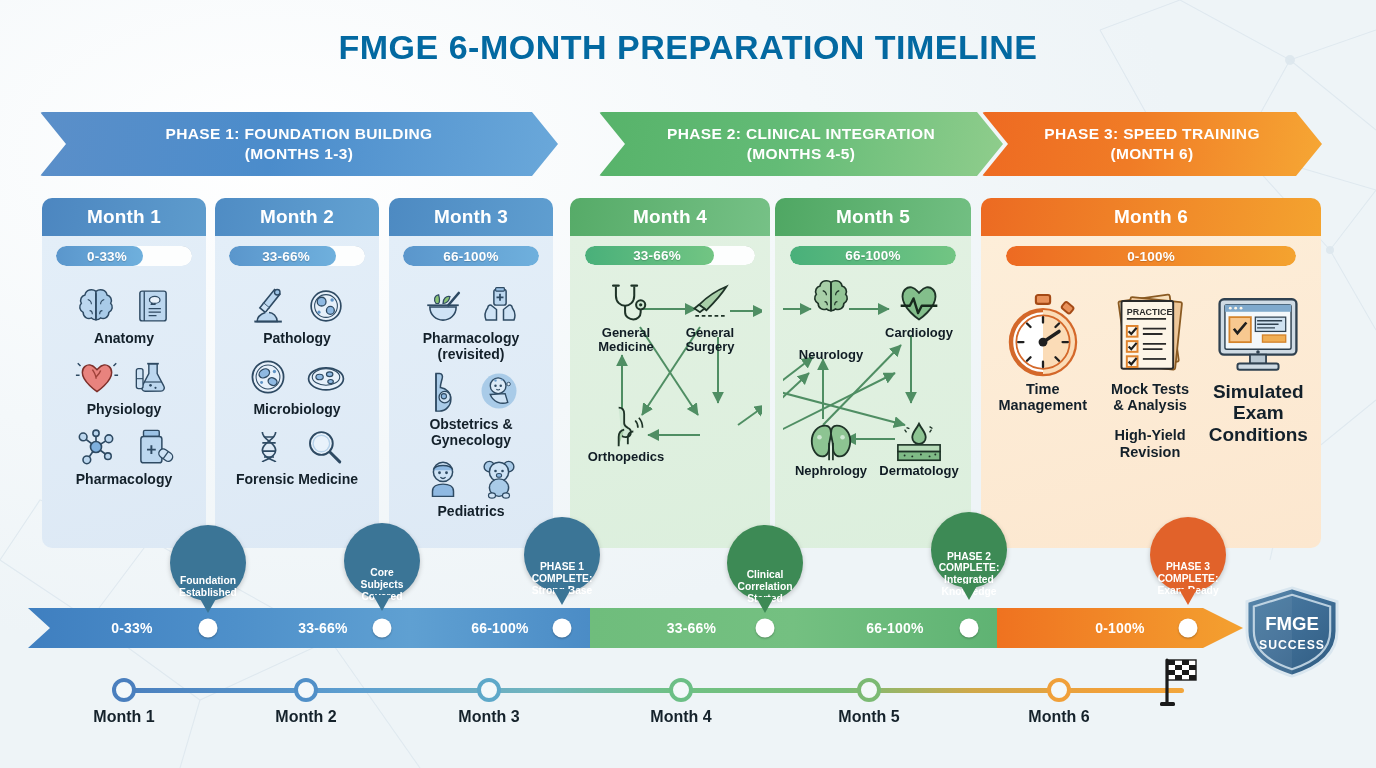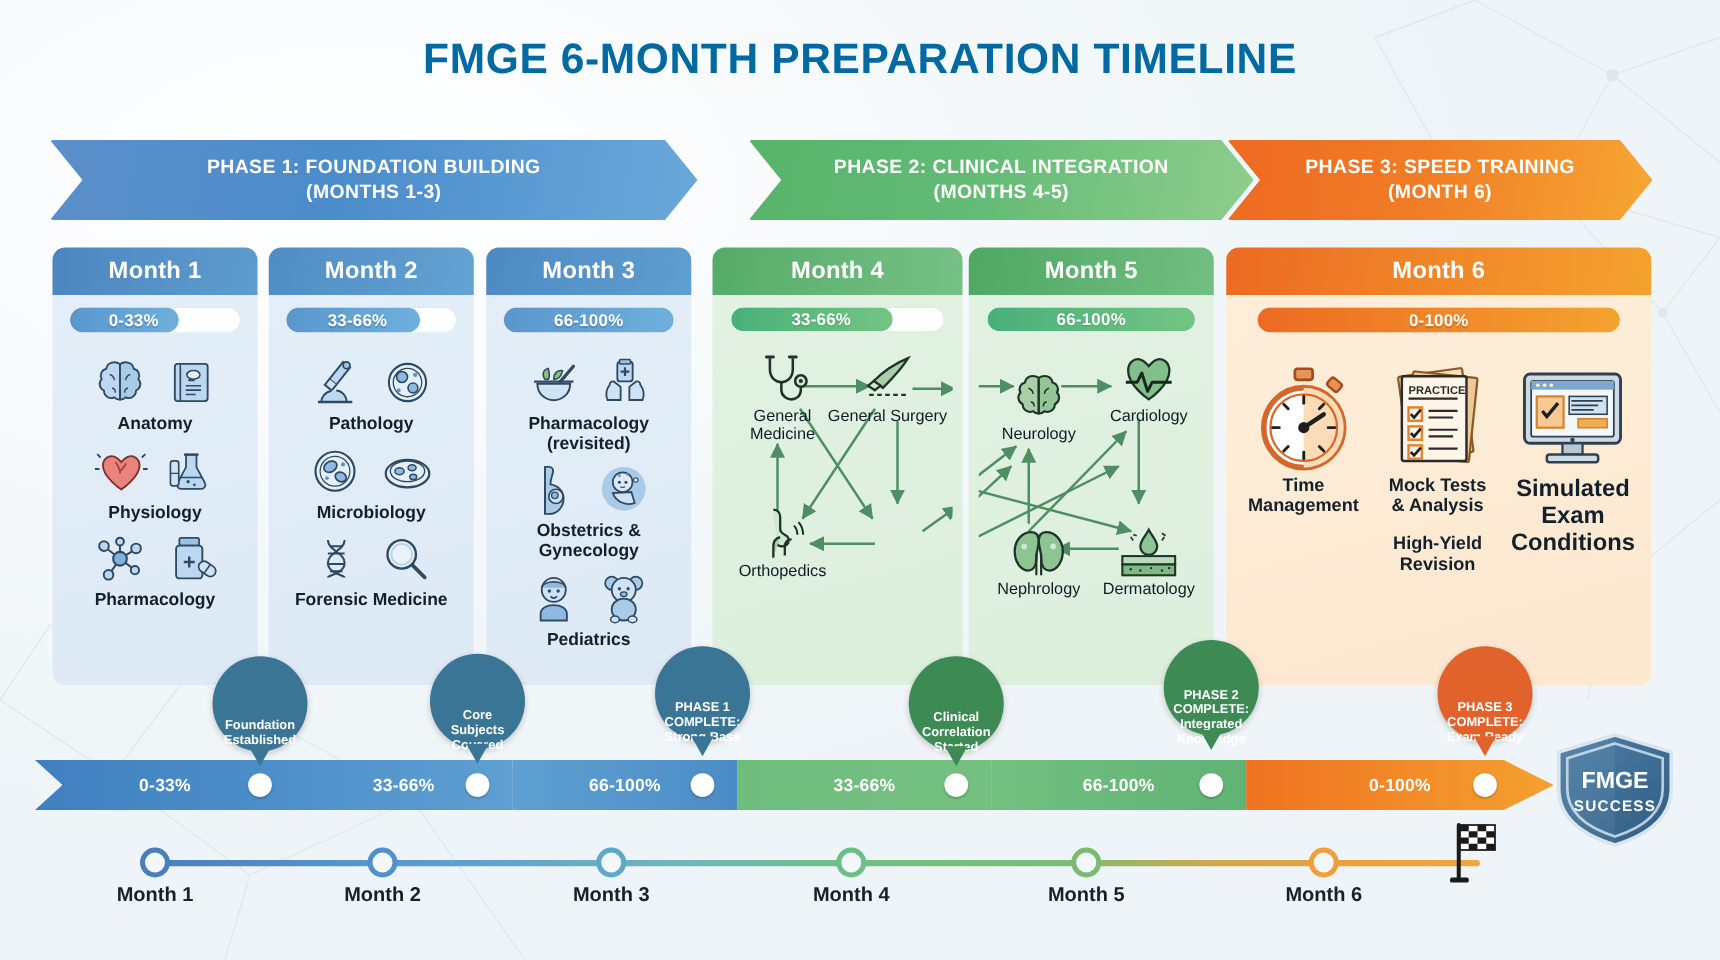--- a/index.html
+++ b/index.html
@@ -88,21 +88,21 @@
   .g4 { background: linear-gradient(100deg,#56ab68,#76c186); }
   .g5 { background: linear-gradient(100deg,#4fa763,#72bf82); }
   .o6 { background: linear-gradient(100deg,#ec6a22,#f4a32f); }
   .bodyblue  { background: linear-gradient(165deg,#e3eef8 0%,#dde9f5 100%); }
   .bodygreen { background: linear-gradient(165deg,#e2f1e2 0%,#dcefdd 100%); }
   .bodyorange{ background: linear-gradient(165deg,#fdeed9 0%,#fce7cf 100%); }
 
   
   .net { position: relative; width: 100%; height: 272px; }
   .netnode { position:absolute; display:flex; flex-direction:column; align-items:center; width:96px; }
-  .netnode .name { font-size:13px; font-weight:400; color:#101c24; text-align:center; line-height:1.08; margin-top:1px; }
+  .netnode .name { font-size:13px; font-weight:700; color:#101c24; text-align:center; line-height:1.08; margin-top:1px; }
 
   
   #milestones { position:absolute; top:0; left:0; width:100%; height:768px; z-index:7; pointer-events:none; }
   .ms {
     position:absolute; width:76px; height:76px; border-radius:50%;
     display:flex; align-items:center; justify-content:center; text-align:center;
     color:#fff; font-size:10.3px; font-weight:700; line-height:1.14; padding:4px;
     box-shadow: 0 2px 5px rgba(0,0,0,.2);
     pointer-events:auto;
   }
@@ -505,21 +505,21 @@
             <path d="M128 60 L128 128"></path>
             <path d="M40 144 L40 84"></path>
             <path d="M-30 128 L30 82"></path>
             <path d="M-30 150 L26 98"></path>
             <path d="M112 164 L62 164"></path>
             <path d="M-30 110 L122 150"></path>
             <path d="M40 150 L118 70"></path>
             <path d="M-28 168 L112 98"></path>
           </g>
         </svg>
-        <div class="netnode" style="left:0; top:20px;">
+        <div class="netnode" style="left:0; top:0;gap:28px;">
           <svg width="44" height="44" viewBox="0 0 48 48">
               <path d="M24 8c-4-3-11-2-12 4-4 1-6 5-4 9-3 3-2 8 2 10 0 5 5 8 9 6 2 2 5 2 5 2V8z" fill="#a8cfa8" stroke="#1e3327" stroke-width="1.8"></path>
               <path d="M24 8c4-3 11-2 12 4 4 1 6 5 4 9 3 3 2 8-2 10 0 5-5 8-9 6-2 2-5 2-5 2V8z" fill="#93c596" stroke="#1e3327" stroke-width="1.8"></path>
               <path d="M24 9v29" stroke="#1e3327" stroke-width="1.5"></path>
               <path d="M15 17c3 1 4 3 4 5M33 17c-3 1-4 3-4 5M17 29c2 0 3 2 3 4M31 29c-2 0-3 2-3 4" stroke="#1e3327" stroke-width="1.3" fill="none"></path>
             </svg>
           <div class="name">Neurology</div>
         </div>
         <div class="netnode" style="left:88px; top:6px;">
           <svg width="46" height="44" viewBox="0 0 48 48">

